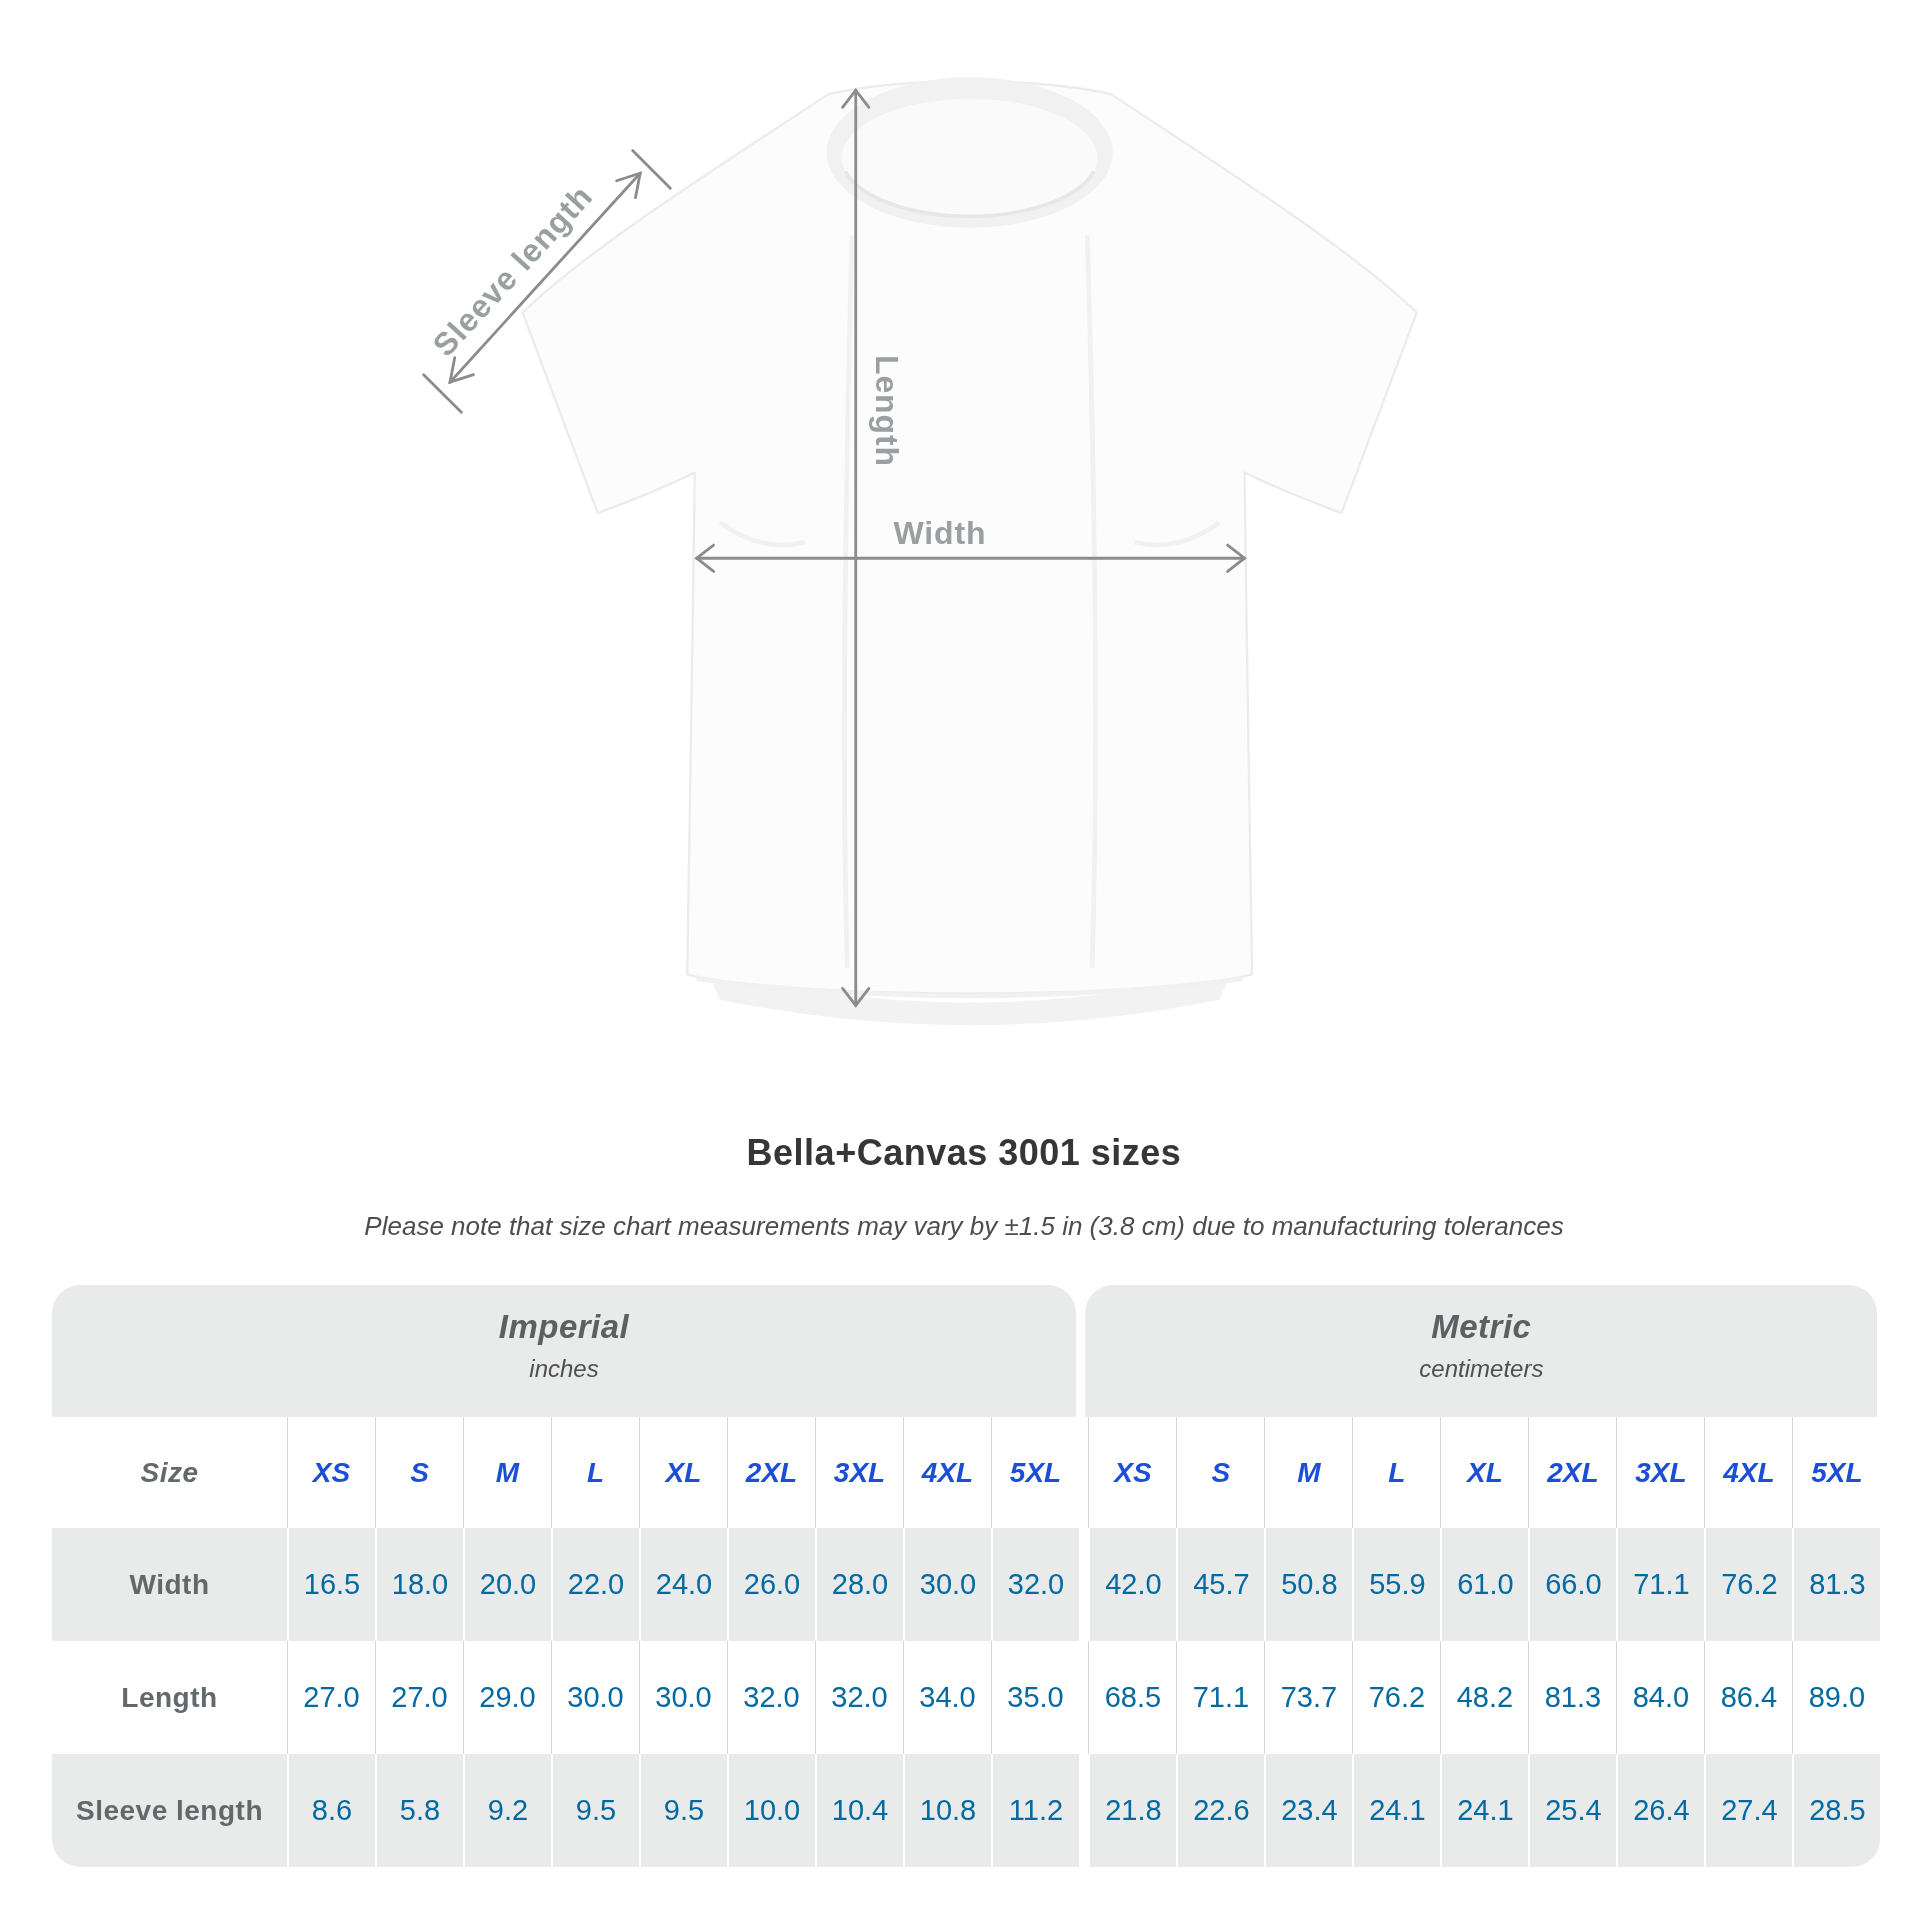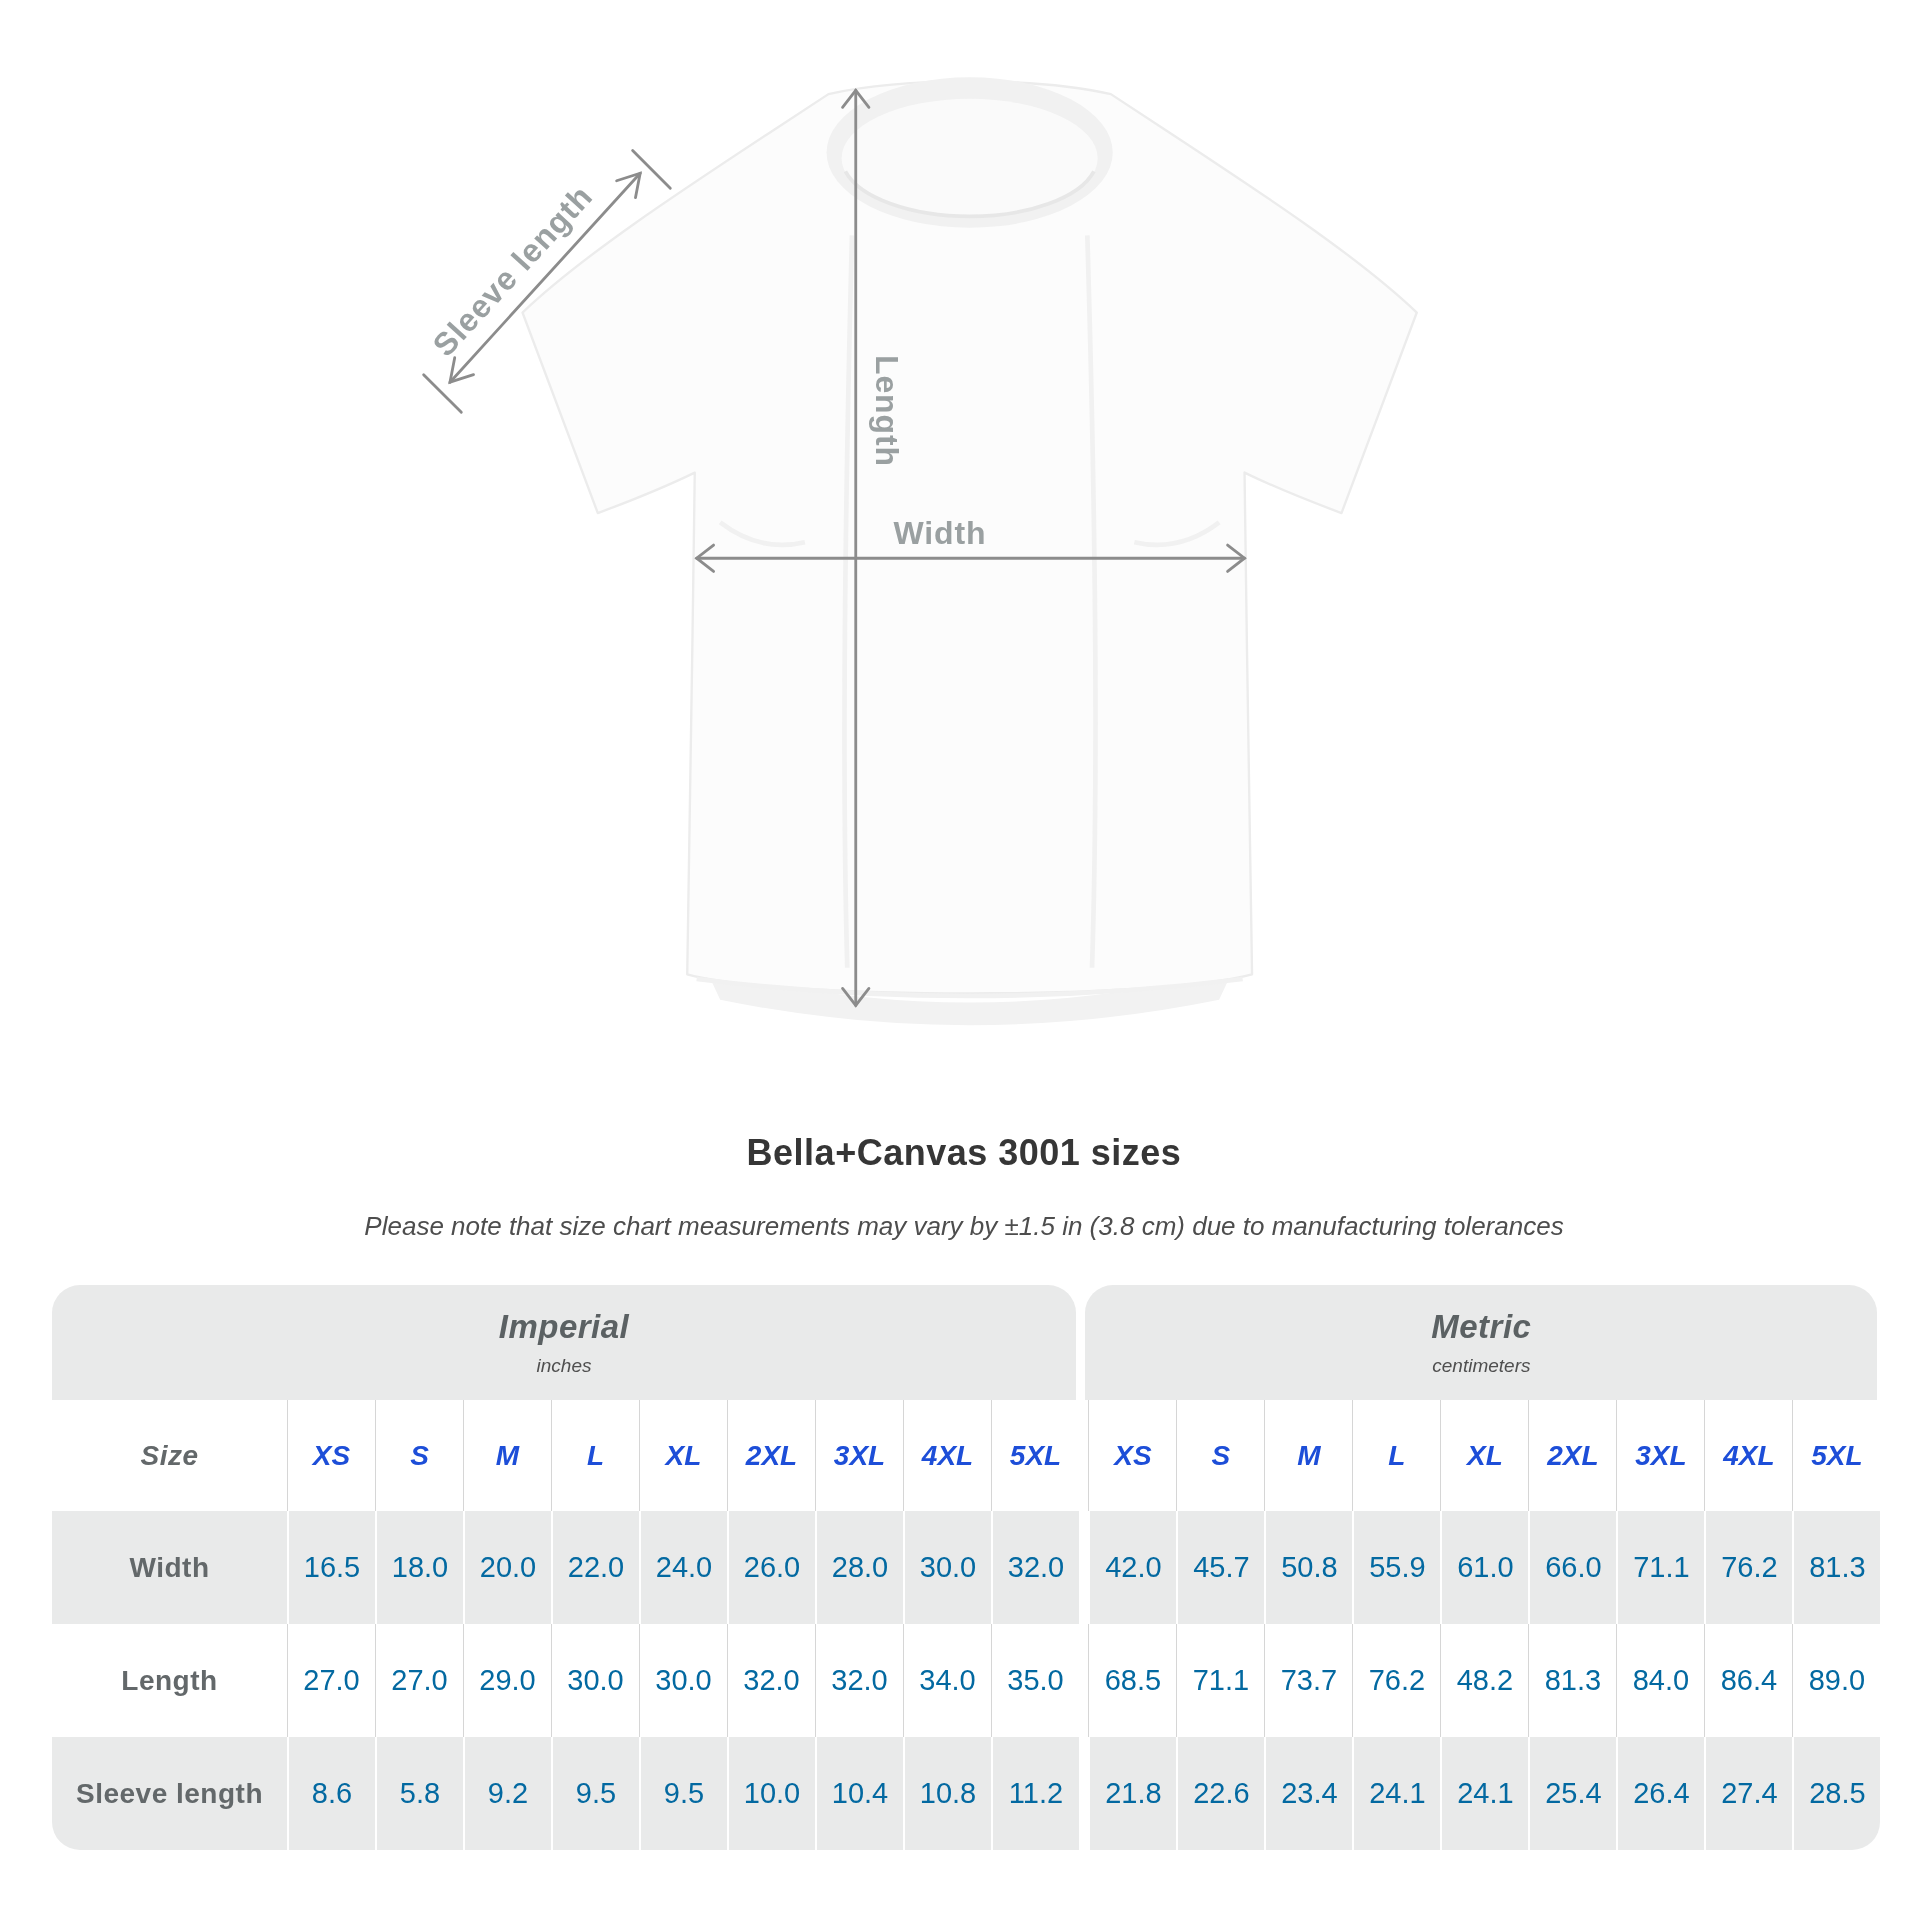--- a/index.html
+++ b/index.html
@@ -16,25 +16,25 @@
   .lbl-width{left:940px;top:533px;transform:translate(-50%,-50%);}
 
   
   .page-title{position:absolute;left:0;top:1132px;width:100%;text-align:center;
               font-size:36px;font-weight:bold;color:#363636;letter-spacing:0.5px;}
   .page-subtitle{position:absolute;left:0;top:1211px;width:100%;text-align:center;
                  font-style:italic;font-size:26px;color:#4d4d4d;}
 
   
   .size-table{position:absolute;left:52px;top:1285px;width:1825px;}
-  .thead{display:grid;grid-template-columns:1024px 9.4px 792px;height:115px;}
+  .thead{display:grid;grid-template-columns:1024px 9.4px 792px;height:132px;}
   .band{background:#e9eaea;border-radius:28px 28px 0 0;display:flex;flex-direction:column;
         align-items:center;justify-content:flex-start;padding-top:22.6px;box-sizing:border-box;}
   .band .g-title{font-size:33px;font-weight:bold;font-style:italic;color:#5b6163;letter-spacing:0.5px;}
-  .band .g-unit{font-size:19px;font-style:italic;color:#4f4f4f;margin-top:9.4px;}
+  .band .g-unit{font-size:24px;font-style:italic;color:#4f4f4f;margin-top:9.4px;}
 
   .trow{display:grid;grid-template-columns:235px repeat(9,88px) 9.4px repeat(9,88px);}
   .trow.size-r{height:111px;font-style:italic;}
   .trow.data-r{height:113px;}
   .cell{display:flex;align-items:center;justify-content:center;box-sizing:border-box;}
   .cell.lbl{font-weight:bold;font-size:28px;color:#63686a;letter-spacing:0.5px;}
   .cell.shead{font-weight:bold;font-size:28px;color:#1d4ed8;}
   .cell.num{font-size:29px;color:#0369a1;}
   .row-white .cell{background:#ffffff;}
   .row-white .cell.sep{border-left:1.9px solid #d6d6d6;}

